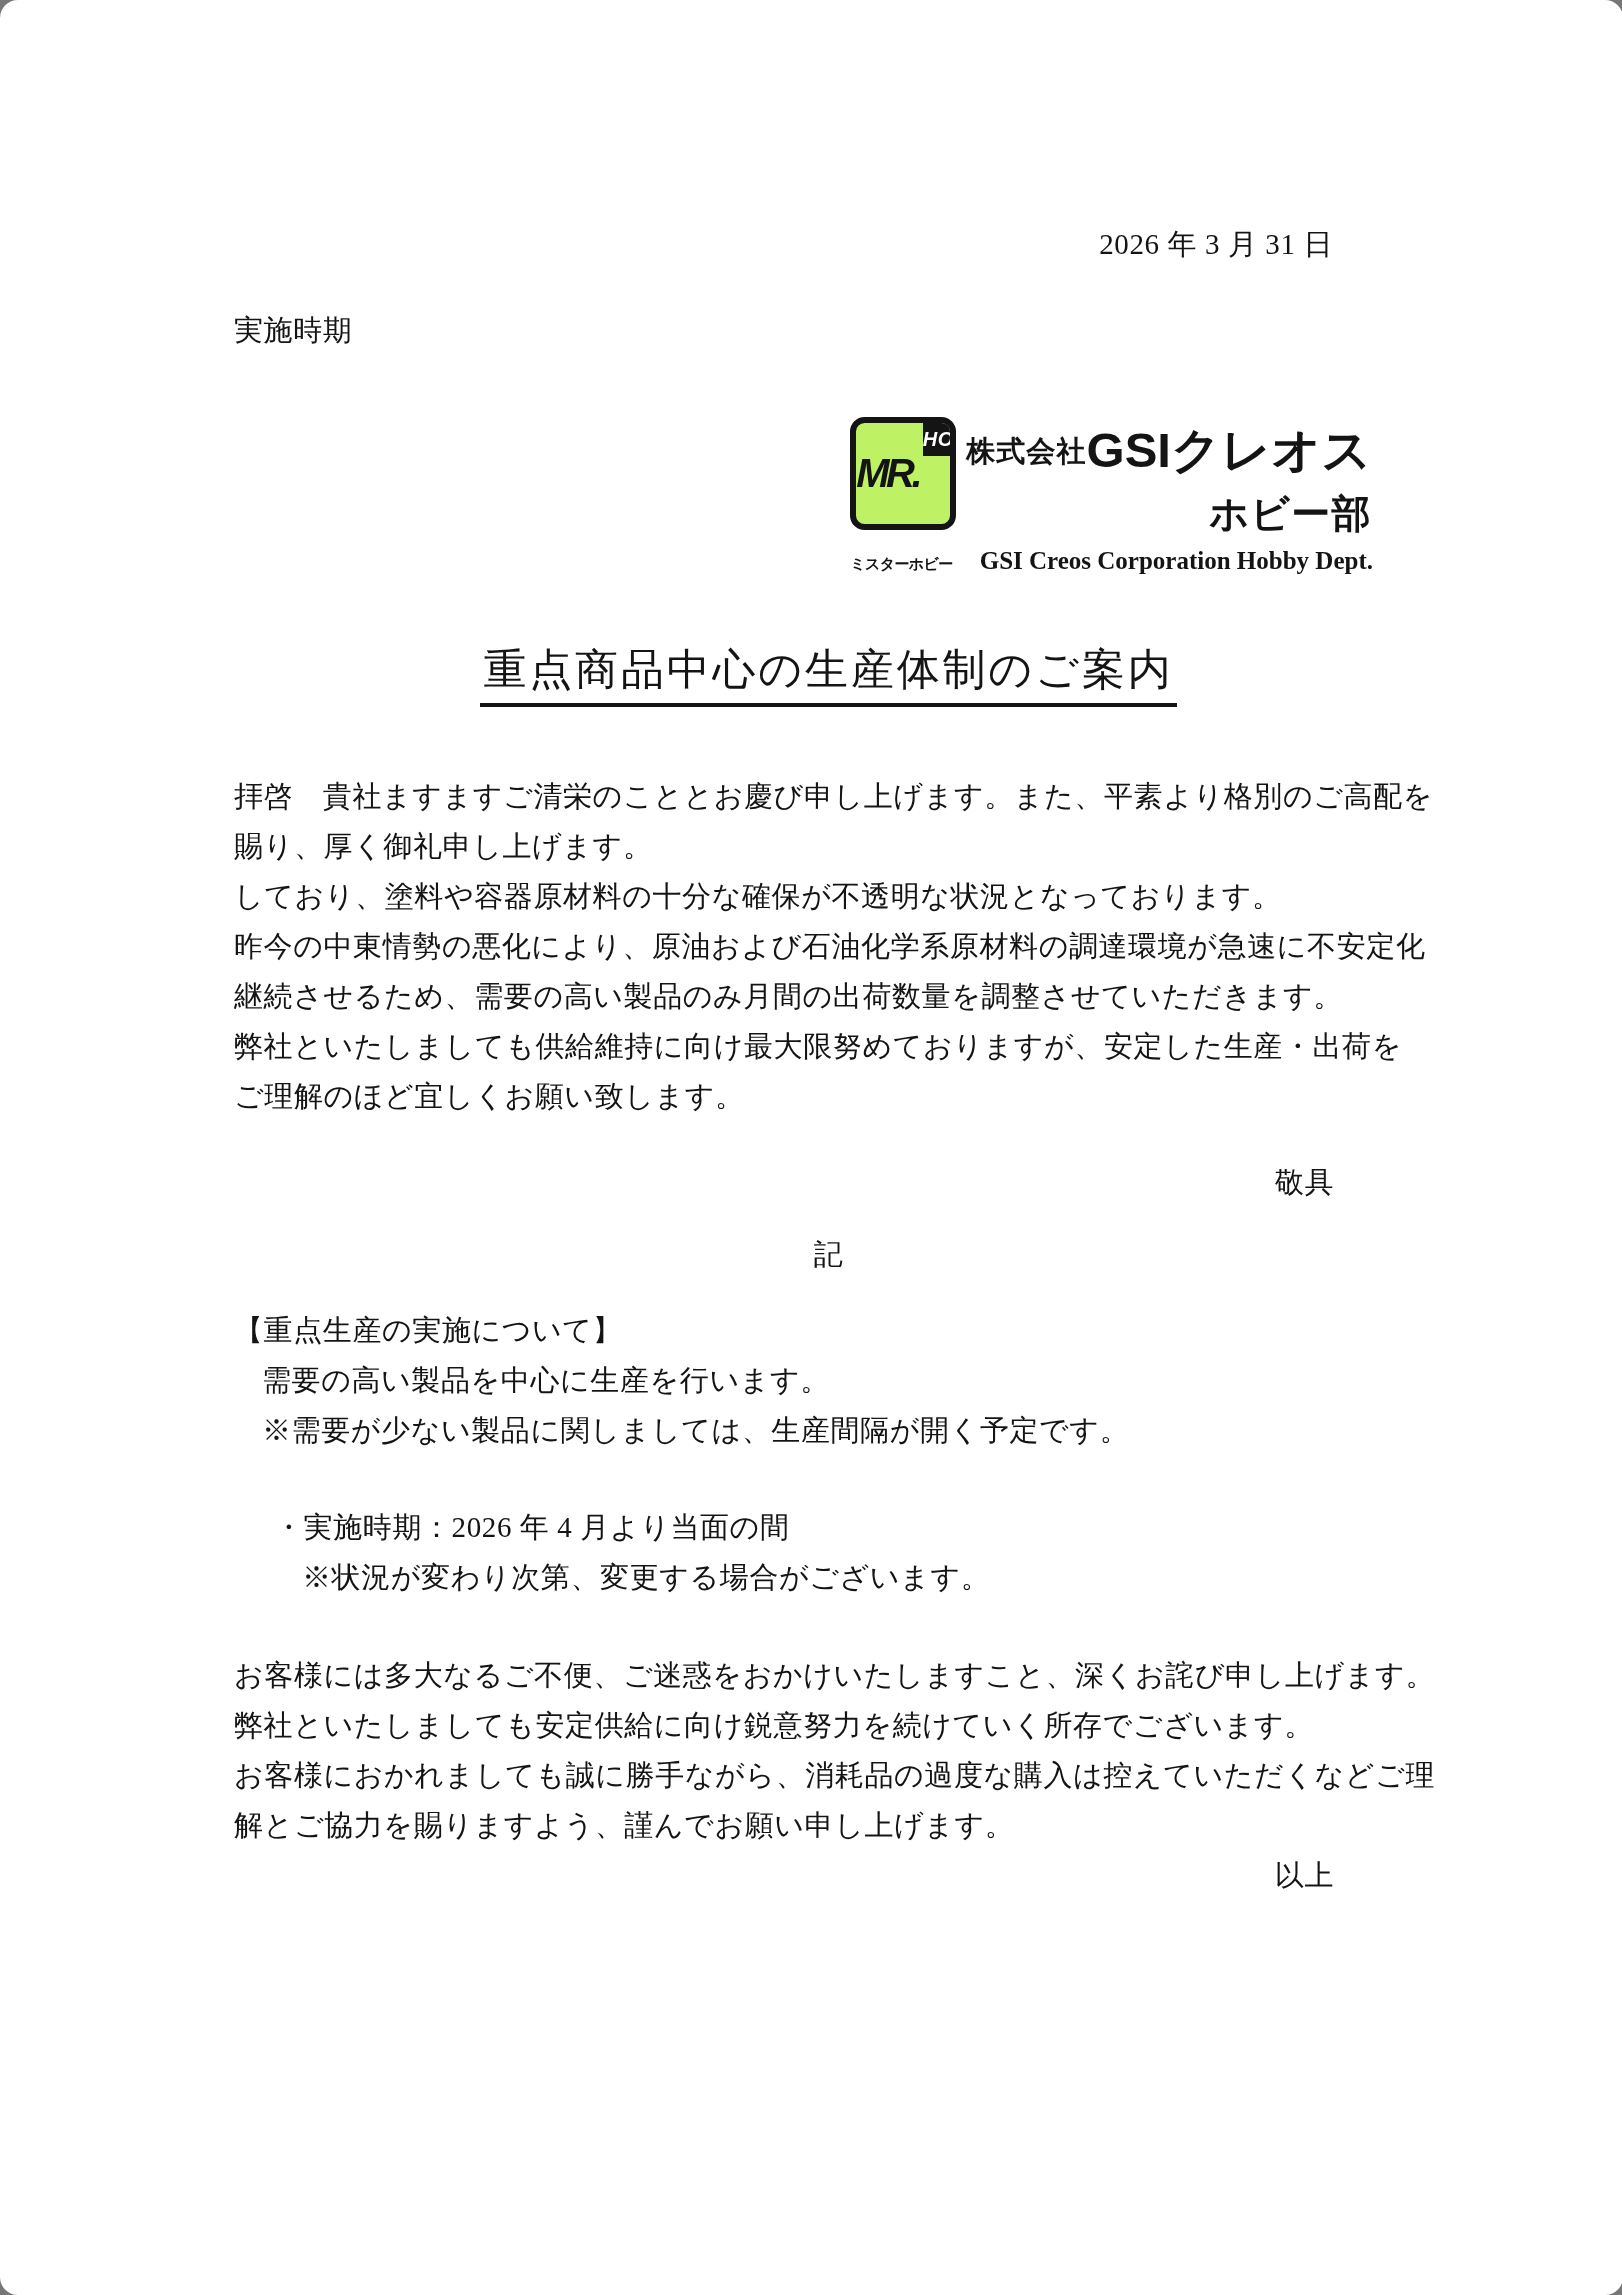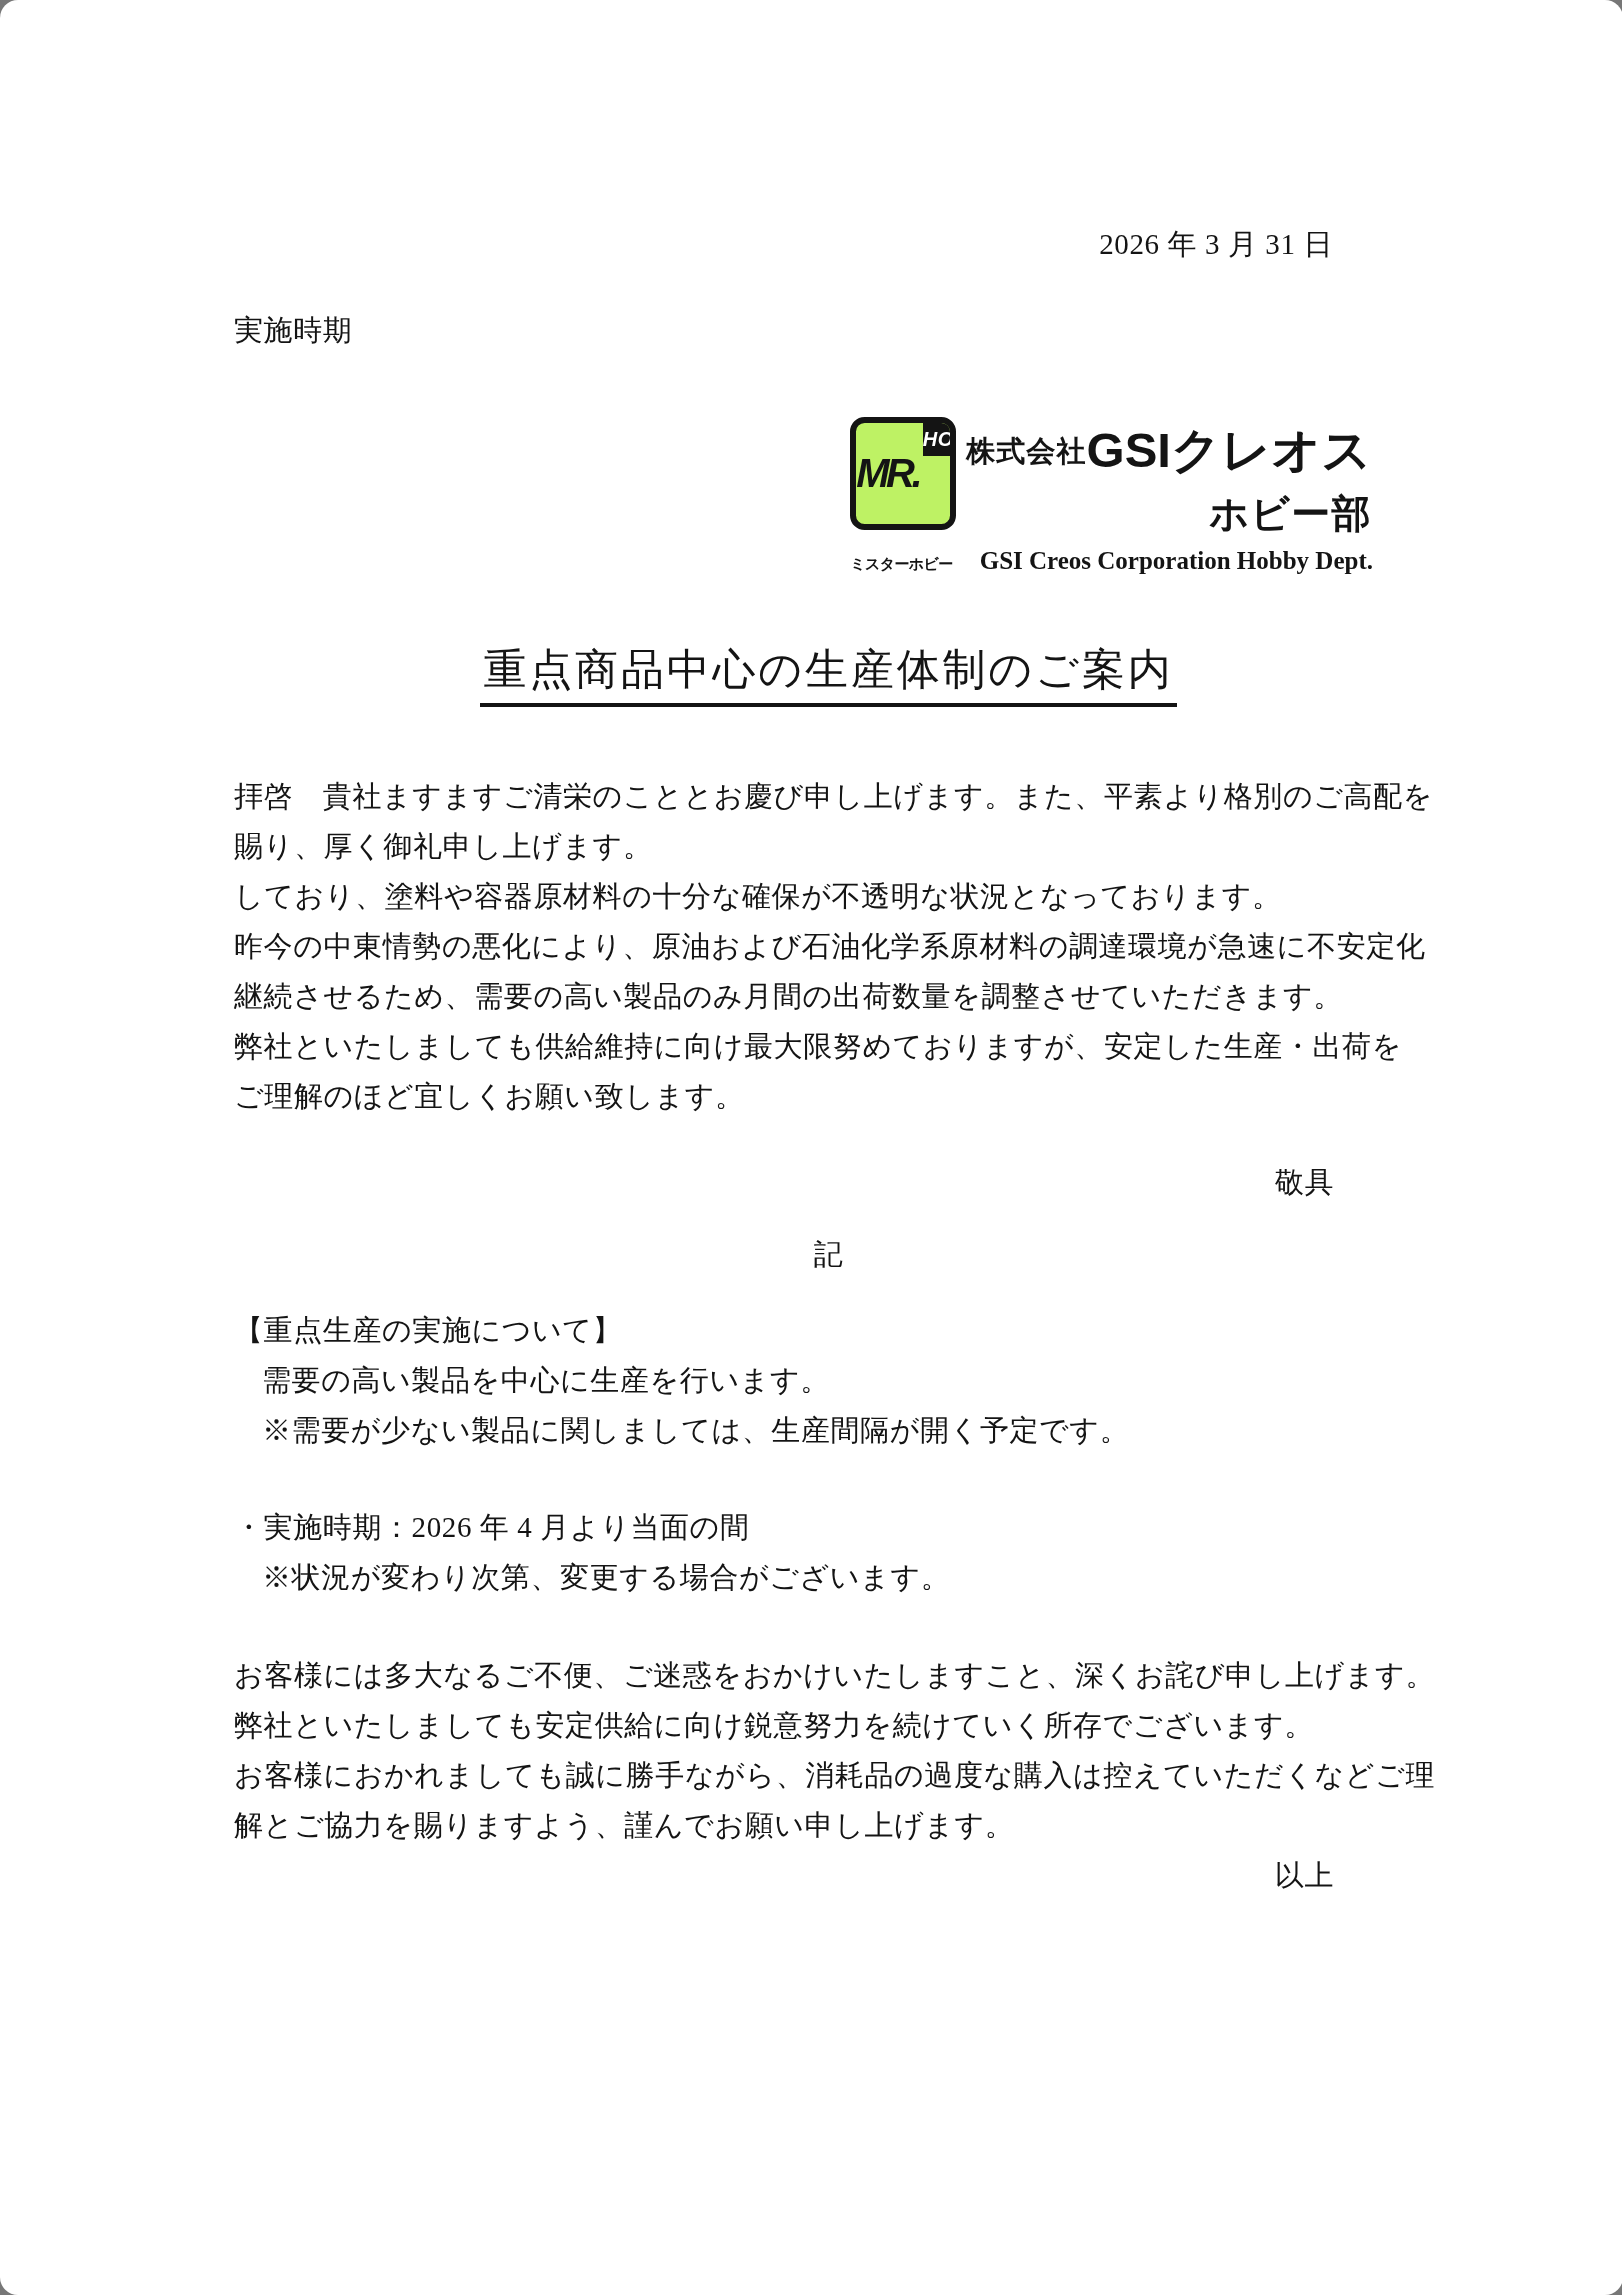--- a/index.html
+++ b/index.html
@@ -89,21 +89,21 @@
     border-bottom: 4.5px solid #141414;
     white-space: nowrap;
   }
 
   
   .para1       { margin-top: 64px; }
   .keigu       { margin-top: 36px; text-align: right; padding-right: 89px; }
   .ki          { margin-top: 22px; text-align: center; }
   .sec-heading { margin-top: 26px; }
   .indent1     { padding-left: 28px; }
-  .period-sec  { margin-top: 47px; }
+  .period-sec  { margin-top: 47px; margin-left: 40px; }
   .closing     { margin-top: 48px; }
   .ijou        { text-align: right; padding-right: 89px; font-family: Liberation Serif, serif; }
 </style>
 </head>
 <body>
 
 <div class="page">
   <div class="content">
 
     <div class="line date-line">2026 年 3 月 31 日</div>

